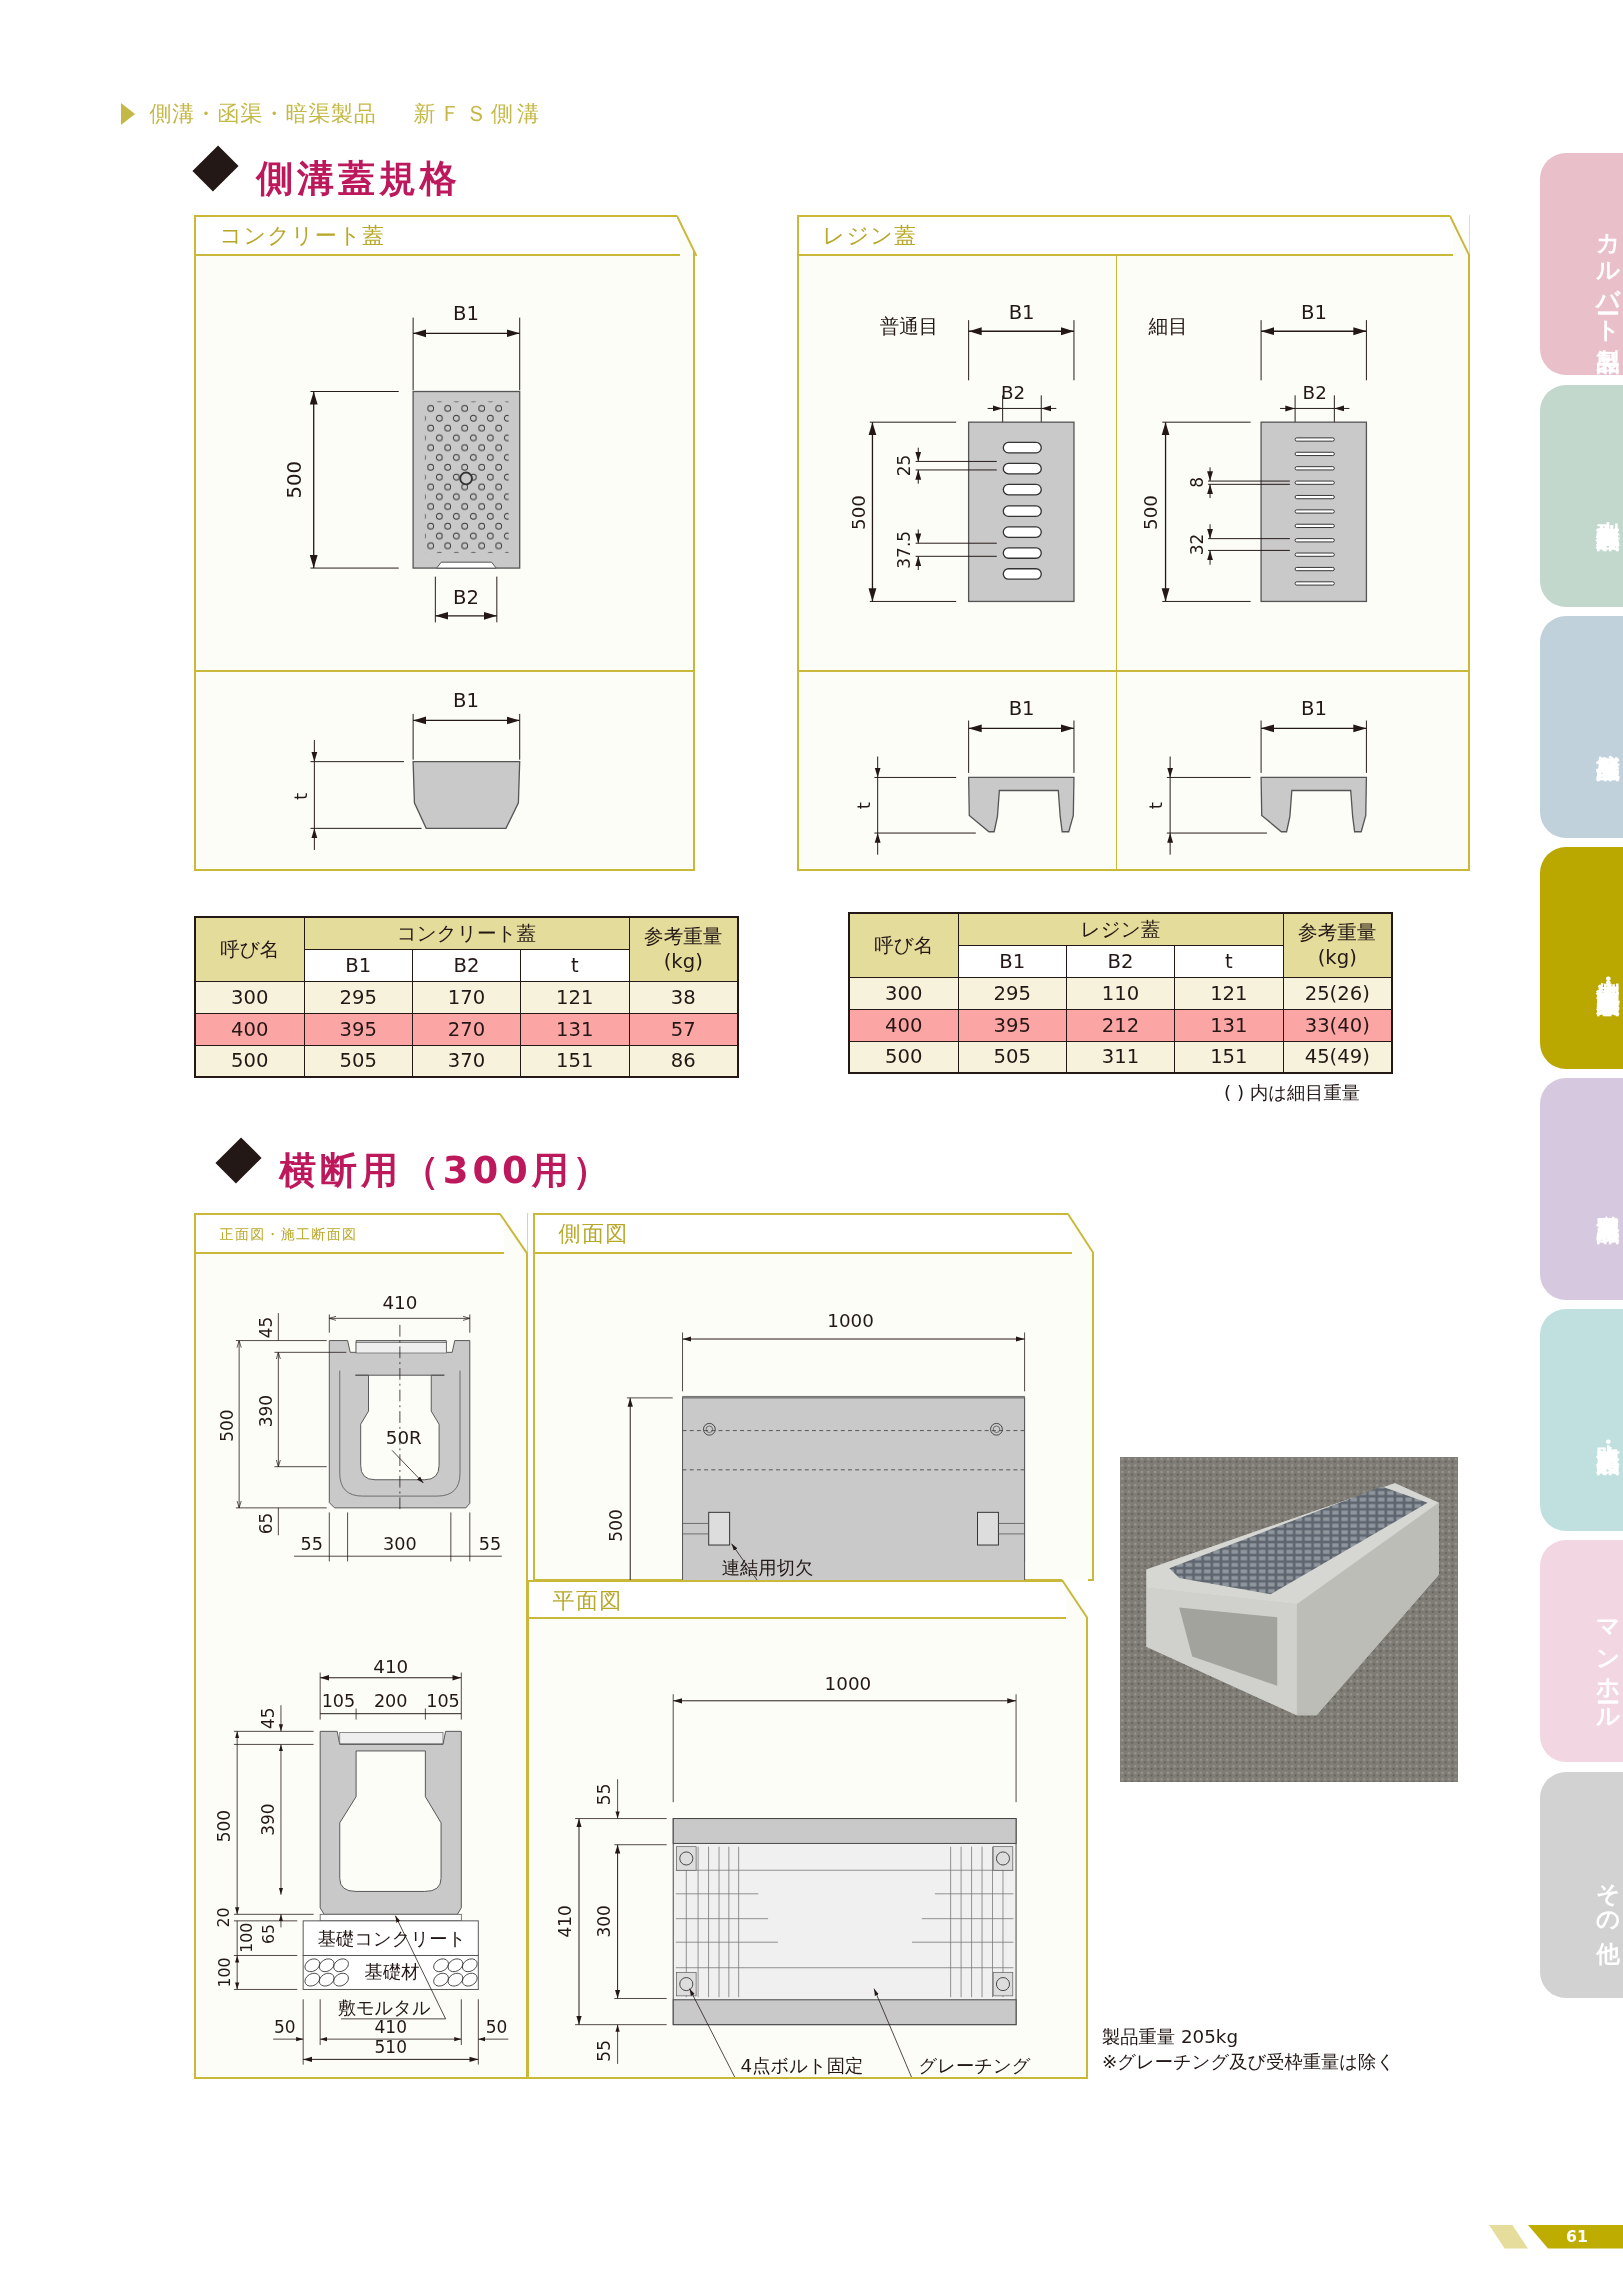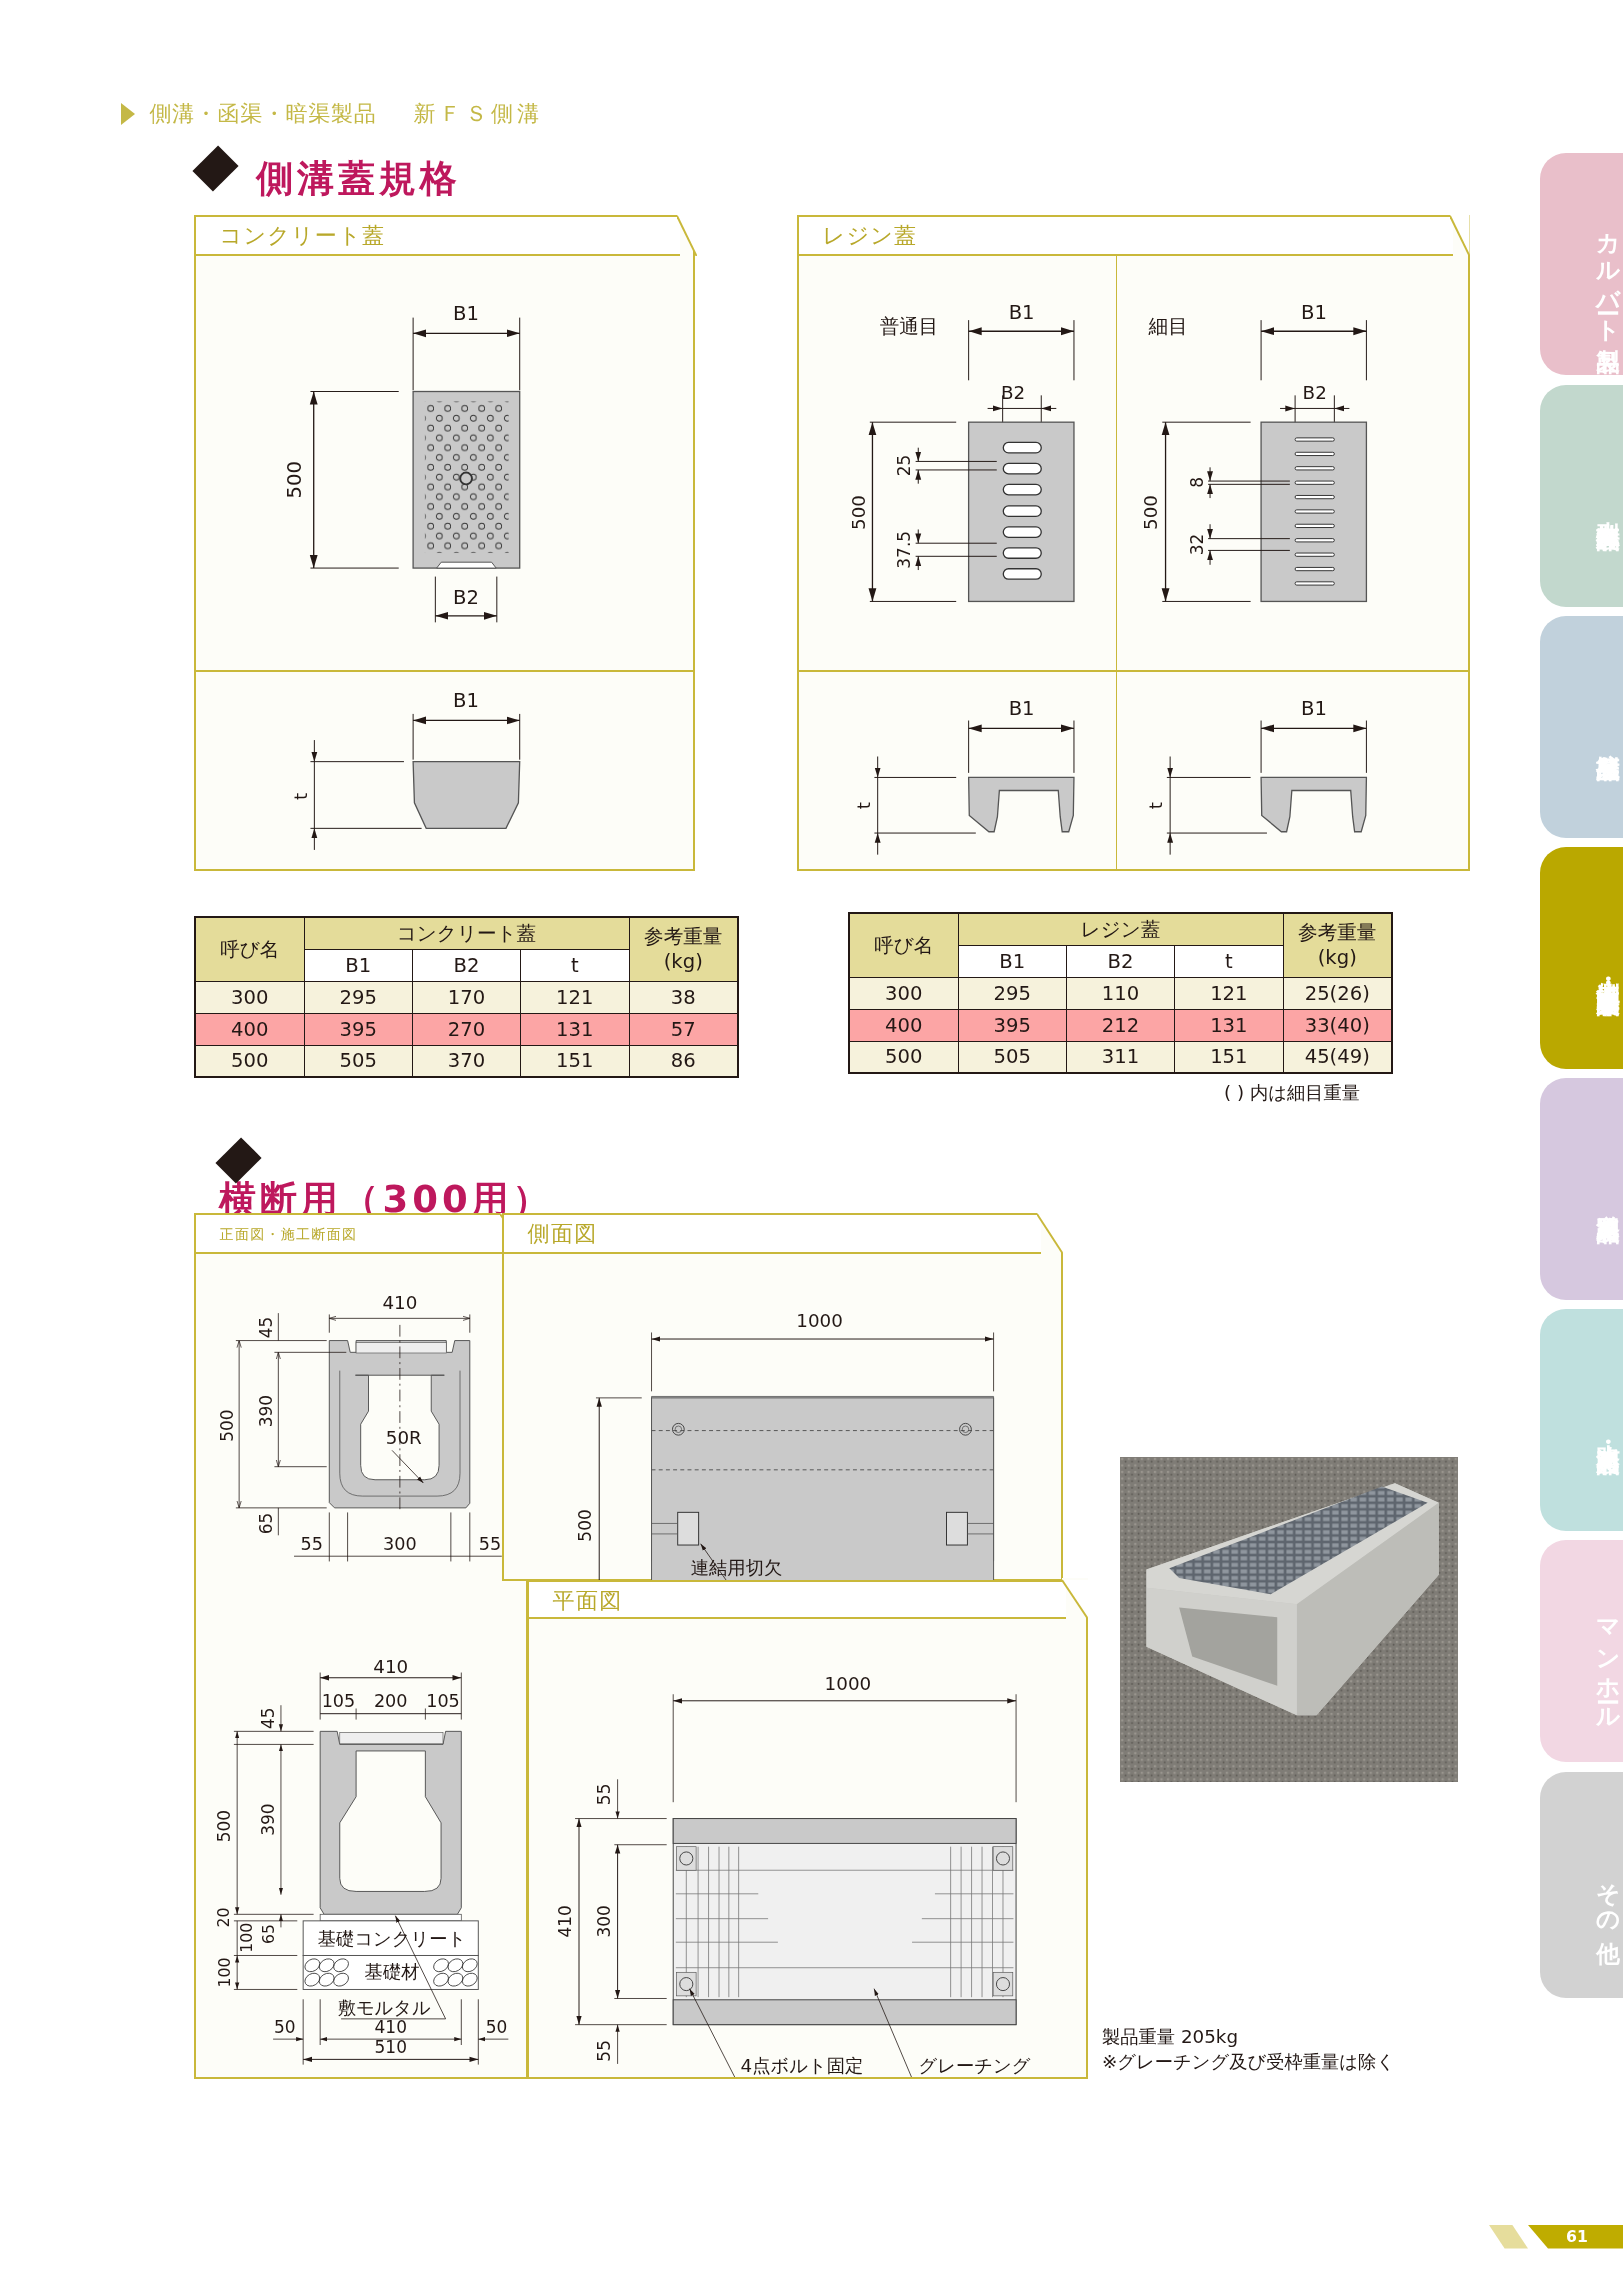--- a/index.html
+++ b/index.html
@@ -275,21 +275,21 @@
     <td>500</td>
         <td>505</td>
         <td>311</td>
         <td>151</td>
         <td>45(49)</td>
   </tr>
 </tbody>
   </table>
 <div class="abs note" style="left:1224px;top:1080px;font-size:18.3px">( ) 内は細目重量</div>
 
-<div class="abs sec-title" style="left:219px;top:1146px;flex-direction:column;">
+<div class="abs sec-title" style="left:219px;top:1146px;">
   <span class="dia"></span>
   <span>横断用（300用）</span>
 </div>
 
 <div class="abs panel" style="left:194px;top:1213px;width:334px;height:866px;">
   <div class="panel-head" style="width:308px;font-size:14px">正面図・施工断面図</div>
   <svg class="abs" style="left:304px;top:-2px" width="27.5" height="41" viewBox="0 0 42 63">
       <polygon points="0,0 42,63 42,0" fill="#fff"></polygon>
       <line x1="0" y1="1.5" x2="42" y2="63" stroke="#c9b83a" stroke-width="3"></line>
     </svg>
@@ -397,21 +397,21 @@
     <line x1="190" y1="1201" x2="406" y2="1201" stroke="#231815" stroke-width="1.2" marker-start="url(#ar3)" marker-end="url(#ar3)"></line>
     <line x1="478" y1="1201" x2="432" y2="1201" stroke="#231815" stroke-width="1.2" marker-end="url(#ar3)"></line>
     <text x="136" y="1192" font-size="26" text-anchor="middle" fill="#231815">50</text>
     <text x="298" y="1192" font-size="26" text-anchor="middle" fill="#231815">410</text>
     <text x="460" y="1192" font-size="26" text-anchor="middle" fill="#231815">50</text>
     <line x1="164" y1="1232" x2="432" y2="1232" stroke="#231815" stroke-width="1.5" marker-start="url(#ar3)" marker-end="url(#ar3)"></line>
     <text x="298" y="1222" font-size="26" text-anchor="middle" fill="#231815">510</text>
   </svg>
 </div>
 
-<div class="abs panel" style="left:502px;top:1213px;width:561px;height:368px;">
+<div class="abs panel" style="left:533px;top:1213px;width:561px;height:368px;">
   <div class="panel-head" style="width:537px">側面図</div>
   <svg class="abs" style="left:533px;top:-2px" width="26" height="41" viewBox="0 0 40 63">
       <polygon points="0,0 40,63 40,0" fill="#fff"></polygon>
       <line x1="0" y1="1.5" x2="40" y2="63" stroke="#c9b83a" stroke-width="3"></line>
     </svg>
   <svg class="abs" style="left:0;top:39px" width="558" height="327" viewBox="0 0 852 500">
     <defs>
         <marker id="ar4" viewBox="0 0 10 10" refX="10" refY="5" markerWidth="9" markerHeight="9" orient="auto-start-reverse">
           <path d="M0,2 L10,5 L0,8 z" fill="#231815"></path>
         </marker>

